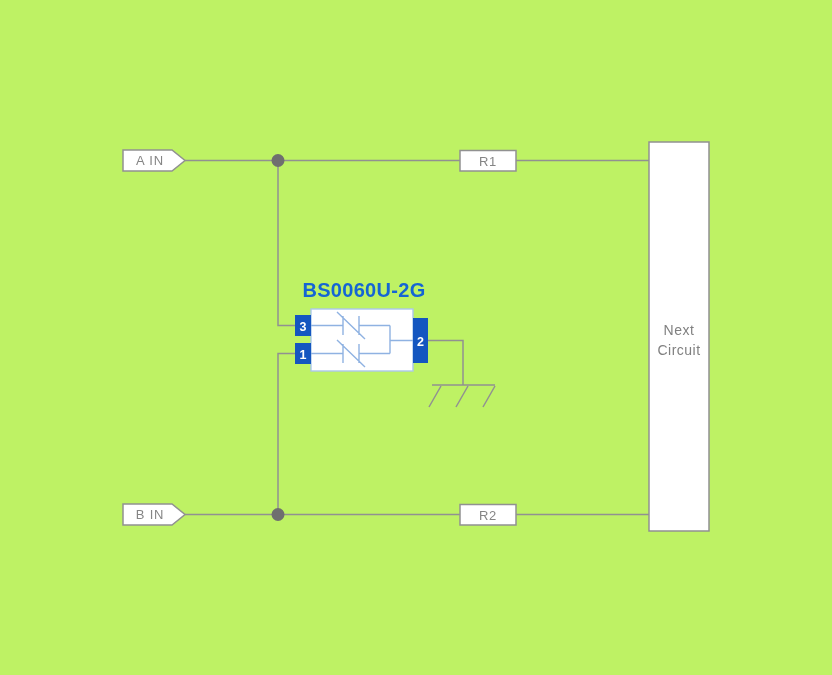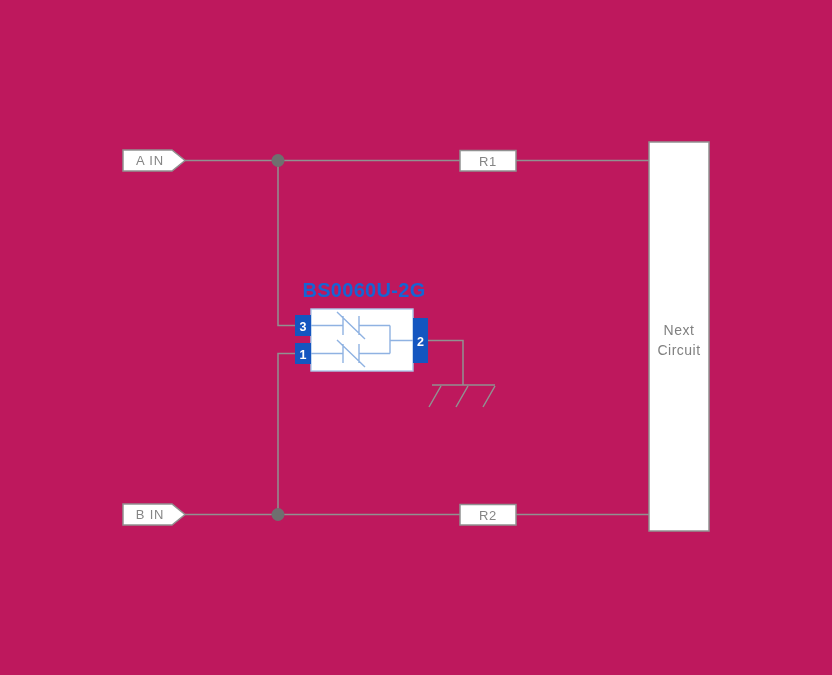--- a/index.html
+++ b/index.html
@@ -1,16 +1,16 @@
 <!DOCTYPE html>
 <html><head>
 <meta charset="utf-8">
 <style>
   html,body { margin:0; padding:0; background:#ffffff; }
-  .stage { position:relative; width:832px; height:675px; background:#be185d;
+  .stage { position:relative; width:832px; height:675px; background:#bef264;
            font-family:"Liberation Sans", sans-serif; }
   svg { display:block; }
   text { font-family:"Liberation Sans", sans-serif; }
 
   .wire        { stroke:#919191; stroke-width:1.5; fill:none; }
   .box         { fill:#ffffff; stroke:#919191; stroke-width:1.5; }
   .tag         { fill:#ffffff; stroke:#919191; stroke-width:1.5; stroke-linejoin:miter; }
   .dot         { fill:#6f6f6f; stroke:none; }
   .gray-label  { fill:#858585; font-size:13px; letter-spacing:0.8px; }
   .next-label  { fill:#808080; font-size:14px; letter-spacing:0.5px; }

